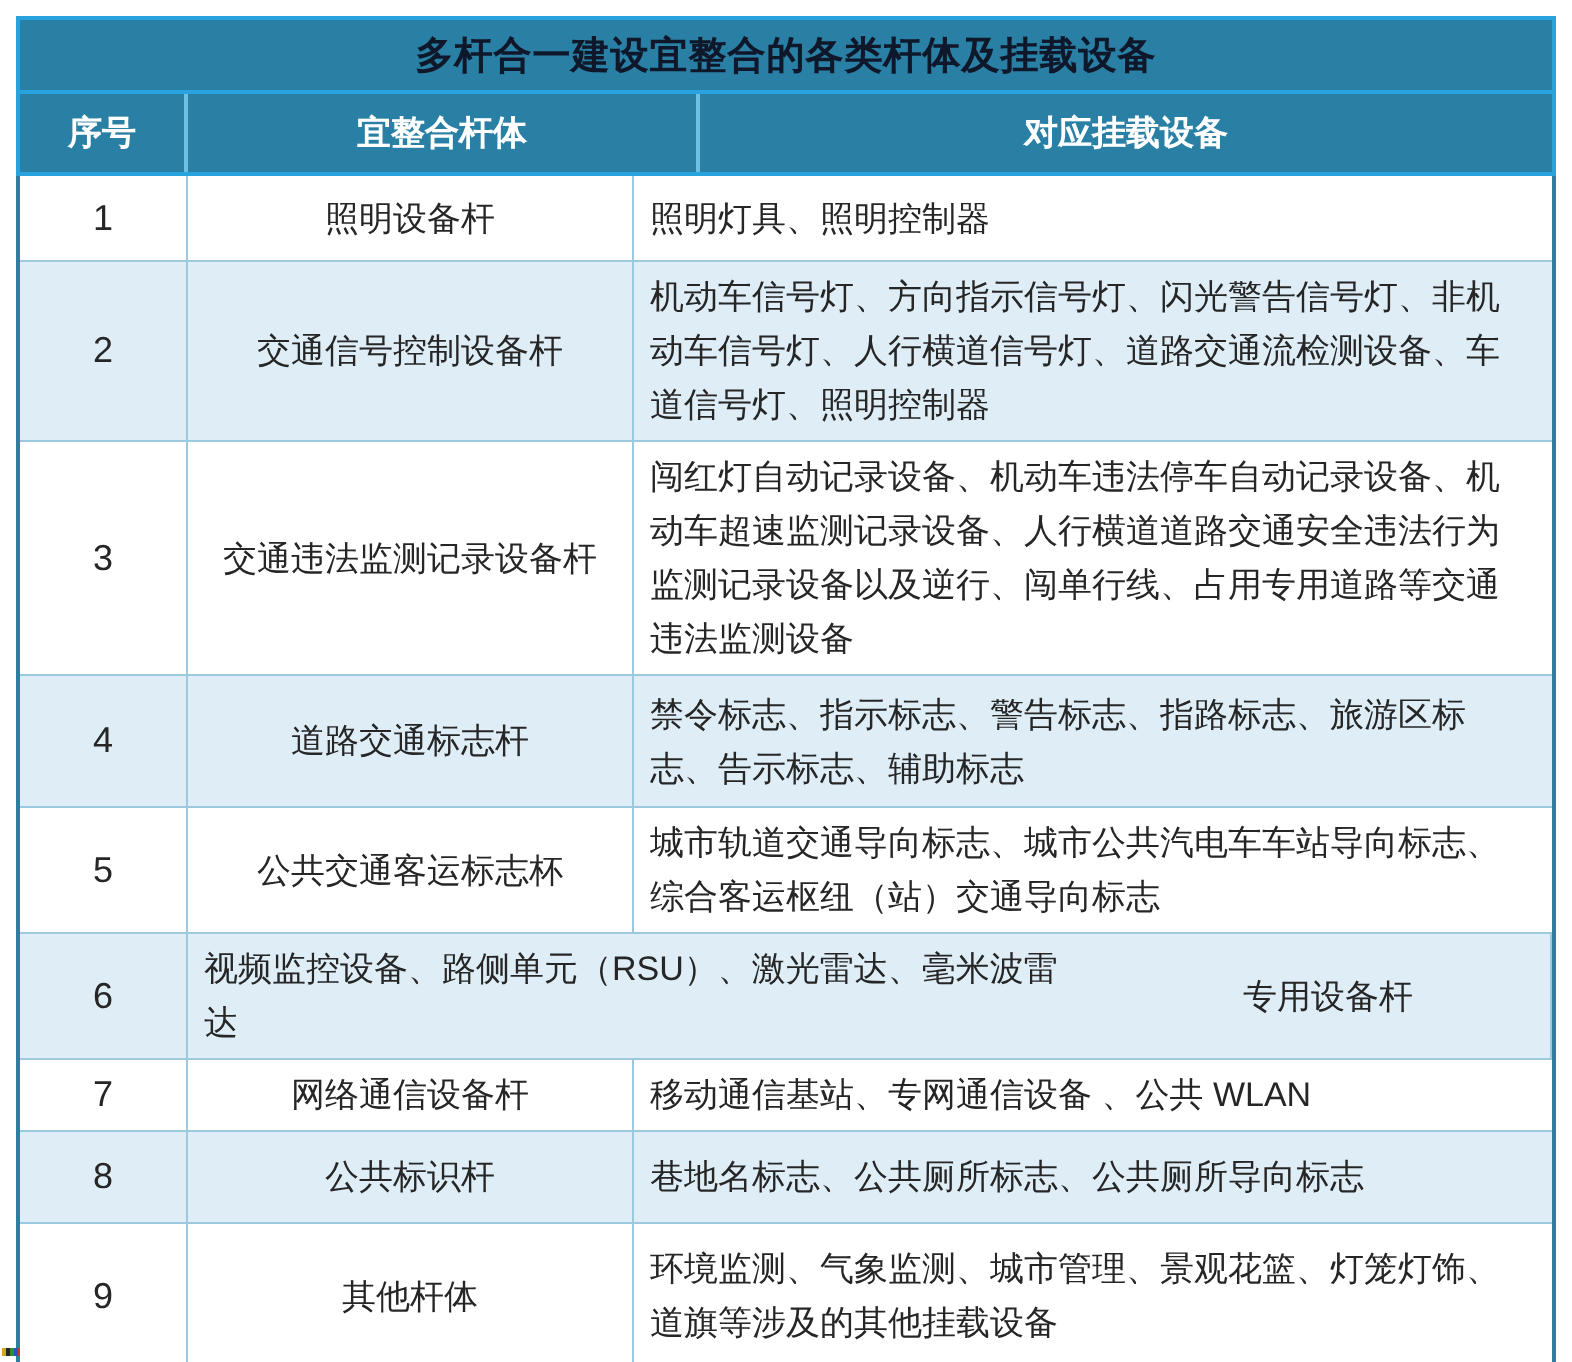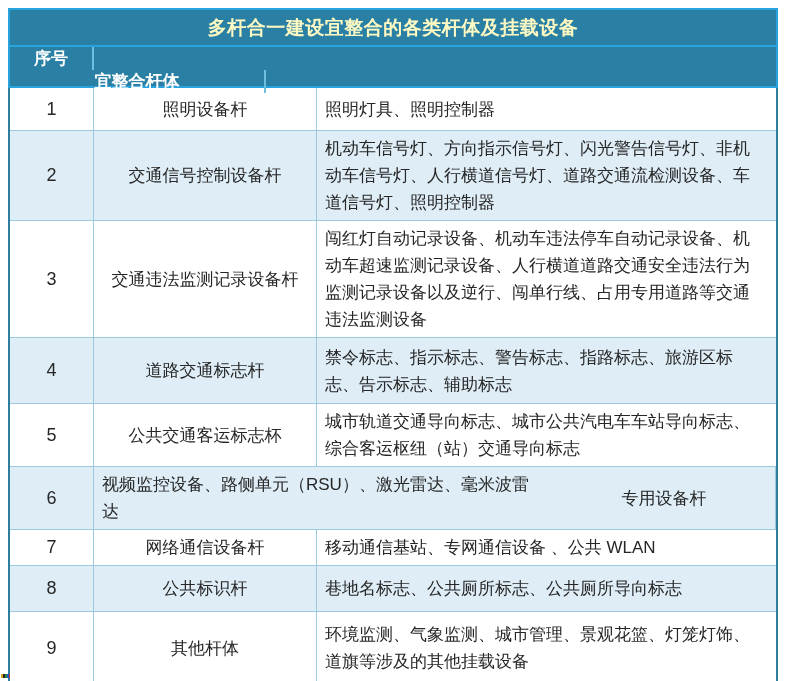--- a/index.html
+++ b/index.html
@@ -22,41 +22,40 @@
     width: 770px;
     box-sizing: border-box;
   }
   
   .title-bar {
     box-sizing: border-box;
     height: 39px;
     background: #2A80A4;
     border: 2px solid #29A3DE;
     border-bottom: 2px solid #29A3DE;
-    color: #fef9c3;
+    color: #0f172a;
     font-size: 19px;
     font-weight: bold;
     display: flex;
     align-items: center;
     justify-content: center;
     letter-spacing: 0.5px;
   }
   
   .header-row {
     box-sizing: border-box;
     display: flex;
     height: 41px;
     background: #2A80A4;
     border-left: 2px solid #29A3DE;
     border-right: 2px solid #29A3DE;
     border-bottom: 2px solid #29A3DE;
     color: #ffffff;
     font-size: 17px;
     font-weight: bold;
-    flex-direction: column;
   }
   .th {
     box-sizing: border-box;
     display: flex;
     align-items: center;
     justify-content: center;
   }
   .th.c1 { width: 84px;  border-right: 2px solid #6FC0E0; }
   .th.c2 { width: 256px; border-right: 2px solid #6FC0E0; }
   .th.c3 { flex: 1; }

